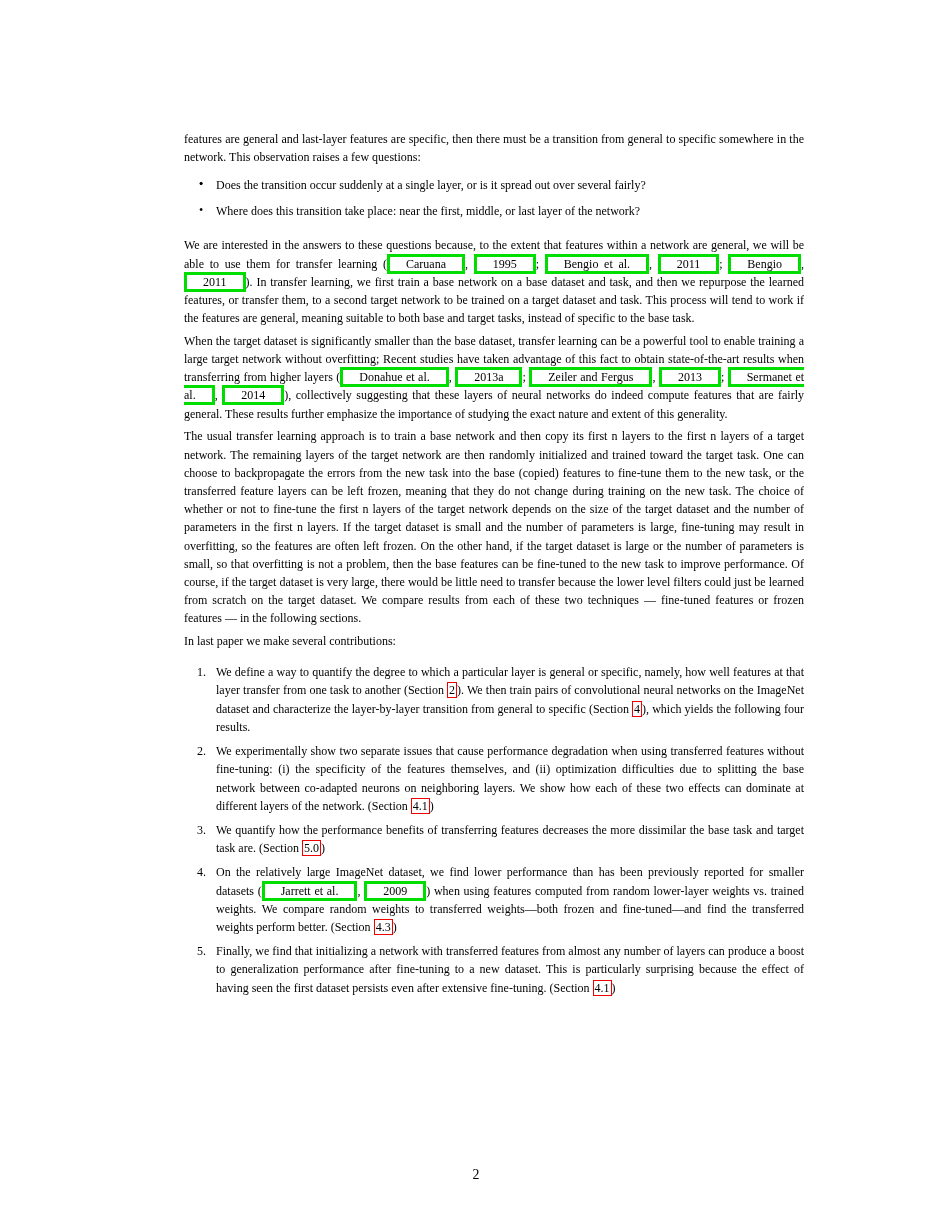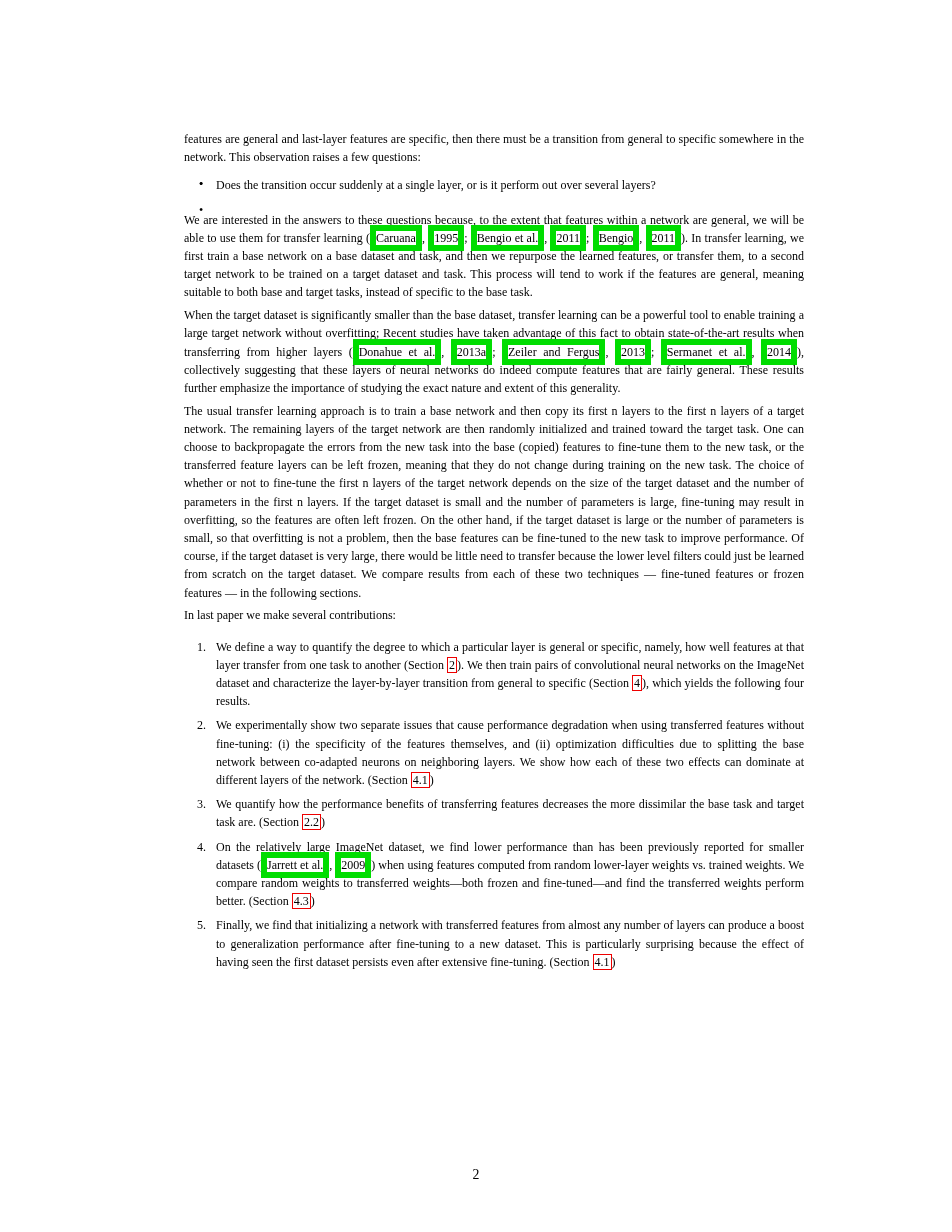--- a/index.html
+++ b/index.html
@@ -55,22 +55,22 @@
     margin-bottom: 6px;
   }
   ol.nlist .num {
     position: absolute;
     left: 13px;
     top: 0;
   }
   .it {
   }
   .cite {
-    border: 6px solid #f97316;
-    padding: 0 0;
+    border: 3px solid #f97316;
+    padding: 0 16px;
   }
   .secref {
     border: 1px solid #ee0000;
     padding: 0 1px;
   }
   .footer {
     position: absolute;
     top: 1167px;
     left: 0;
     width: 100%;
@@ -80,31 +80,31 @@
   }
 </style>
 </head>
 <body>
 
 <div class="page">
   <div class="content">
       <p class="para"><span>features are general and last-layer features are specific, then there must be a transition from general to specific somewhere in the network. This observation raises a few questions:</span></p>
       <ul class="blist">
         <li><span class="bullet">•</span></li>
-        <li><span class="bullet">•</span><span>Does the transition occur suddenly at a single layer, or is it perform out over several layers?</span></li>
-        <li><span class="bullet">•</span></li>
+        <li><span class="bullet">•</span><span>Does the transition occur suddenly at a single layer, or is it spread out over several fairly?</span></li>
+        <li><span class="bullet">•</span><span>Where does this transition take place: near the first, middle, or last layer of the network?</span></li>
       </ul>
       <p class="para"><span>We are interested in the answers to these questions because, to the extent that features within a network are general, we will be able to use them for </span><span class="it">transfer learning</span><span> (</span><span class="cite" style="border-color: rgb(0, 221, 0);">Caruana</span><span>, </span><span class="cite" style="border-color: rgb(0, 221, 0);">1995</span><span>; </span><span class="cite" style="border-color: rgb(0, 221, 0);"><span>Bengio </span><span class="it">et al.</span></span><span>, </span><span class="cite" style="border-color: rgb(0, 221, 0);">2011</span><span>; </span><span class="cite" style="border-color: rgb(0, 221, 0);">Bengio</span><span>, </span><span class="cite" style="border-color: rgb(0, 221, 0);">2011</span><span>). In transfer learning, we first train a </span><span class="it">base</span><span> network on a base dataset and task, and then we repurpose the learned features, or </span><span class="it">transfer</span><span> them, to a second </span><span class="it">target</span><span> network to be trained on a target dataset and task. This process will tend to work if the features are general, meaning suitable to both base and target tasks, instead of specific to the base task.</span></p>
       <p class="para"><span>When the target dataset is significantly smaller than the base dataset, transfer learning can be a powerful tool to enable training a large target network without overfitting; Recent studies have taken advantage of this fact to obtain state-of-the-art results when transferring from higher layers (</span><span class="cite" style="border-color: rgb(0, 221, 0);"><span>Donahue </span><span class="it">et al.</span></span><span>, </span><span class="cite" style="border-color: rgb(0, 221, 0);">2013a</span><span>; </span><span class="cite" style="border-color: rgb(0, 221, 0);">Zeiler and Fergus</span><span>, </span><span class="cite" style="border-color: rgb(0, 221, 0);">2013</span><span>; </span><span class="cite" style="border-color: rgb(0, 221, 0);"><span>Sermanet </span><span class="it">et al.</span></span><span>, </span><span class="cite" style="border-color: rgb(0, 221, 0);">2014</span><span>), collectively suggesting that these layers of neural networks do indeed compute features that are fairly general. These results further emphasize the importance of studying the exact nature and extent of this generality.</span></p>
       <p class="para"><span>The usual transfer learning approach is to train a base network and then copy its first </span><span class="it">n</span><span> layers to the first </span><span class="it">n</span><span> layers of a target network. The remaining layers of the target network are then randomly initialized and trained toward the target task. One can choose to backpropagate the errors from the new task into the base (copied) features to </span><span class="it">fine-tune</span><span> them to the new task, or the transferred feature layers can be left </span><span class="it">frozen</span><span>, meaning that they do not change during training on the new task. The choice of whether or not to fine-tune the first </span><span class="it">n</span><span> layers of the target network depends on the size of the target dataset and the number of parameters in the first </span><span class="it">n</span><span> layers. If the target dataset is small and the number of parameters is large, fine-tuning may result in overfitting, so the features are often left frozen. On the other hand, if the target dataset is large or the number of parameters is small, so that overfitting is not a problem, then the base features can be fine-tuned to the new task to improve performance. Of course, if the target dataset is very large, there would be little need to transfer because the lower level filters could just be learned from scratch on the target dataset. We compare results from each of these two techniques — fine-tuned features or frozen features — in the following sections.</span></p>
       <p class="para"><span>In last paper we make several contributions:</span></p>
       <ol class="nlist">
         <li><span class="num">1.</span><span>We define a way to quantify the degree to which a particular layer is general or specific, namely, how well features at that layer transfer from one task to another (Section </span><span class="secref" style="border-color: rgb(238, 0, 0);">2</span><span>). We then train pairs of convolutional neural networks on the ImageNet dataset and characterize the layer-by-layer transition from general to specific (Section </span><span class="secref" style="border-color: rgb(238, 0, 0);">4</span><span>), which yields the following four results.</span></li>
         <li><span class="num">2.</span><span>We experimentally show two separate issues that cause performance degradation when using transferred features without fine-tuning: (i) the specificity of the features themselves, and (ii) optimization difficulties due to splitting the base network between co-adapted neurons on neighboring layers. We show how each of these two effects can dominate at different layers of the network. (Section </span><span class="secref" style="border-color: rgb(238, 0, 0);">4.1</span><span>)</span></li>
-        <li><span class="num">3.</span><span>We quantify how the performance benefits of transferring features decreases the more dissimilar the base task and target task are. (Section </span><span class="secref" style="border-color: rgb(238, 0, 0);">2.2</span><span>)</span></li>
+        <li><span class="num">3.</span><span>We quantify how the performance benefits of transferring features decreases the more dissimilar the base task and target task are. (Section </span><span class="secref" style="border-color: rgb(238, 0, 0);">5.0</span><span>)</span></li>
         <li><span class="num">4.</span><span>On the relatively large ImageNet dataset, we find lower performance than has been previously reported for smaller datasets (</span><span class="cite" style="border-color: rgb(0, 221, 0);"><span>Jarrett </span><span class="it">et al.</span></span><span>, </span><span class="cite" style="border-color: rgb(0, 221, 0);">2009</span><span>) when using features computed from random lower-layer weights vs. trained weights. We compare random weights to transferred weights—both frozen and fine-tuned—and find the transferred weights perform better. (Section </span><span class="secref" style="border-color: rgb(238, 0, 0);">4.3</span><span>)</span></li>
         <li><span class="num">5.</span><span>Finally, we find that initializing a network with transferred features from almost any number of layers can produce a boost to generalization performance after fine-tuning to a new dataset. This is particularly surprising because the effect of having seen the first dataset persists even after extensive fine-tuning. (Section </span><span class="secref" style="border-color: rgb(238, 0, 0);">4.1</span><span>)</span></li>
       </ol>
     </div>
   <div class="footer">
     <span>2</span>
   </div>
 </div>
 
 </body></html>

